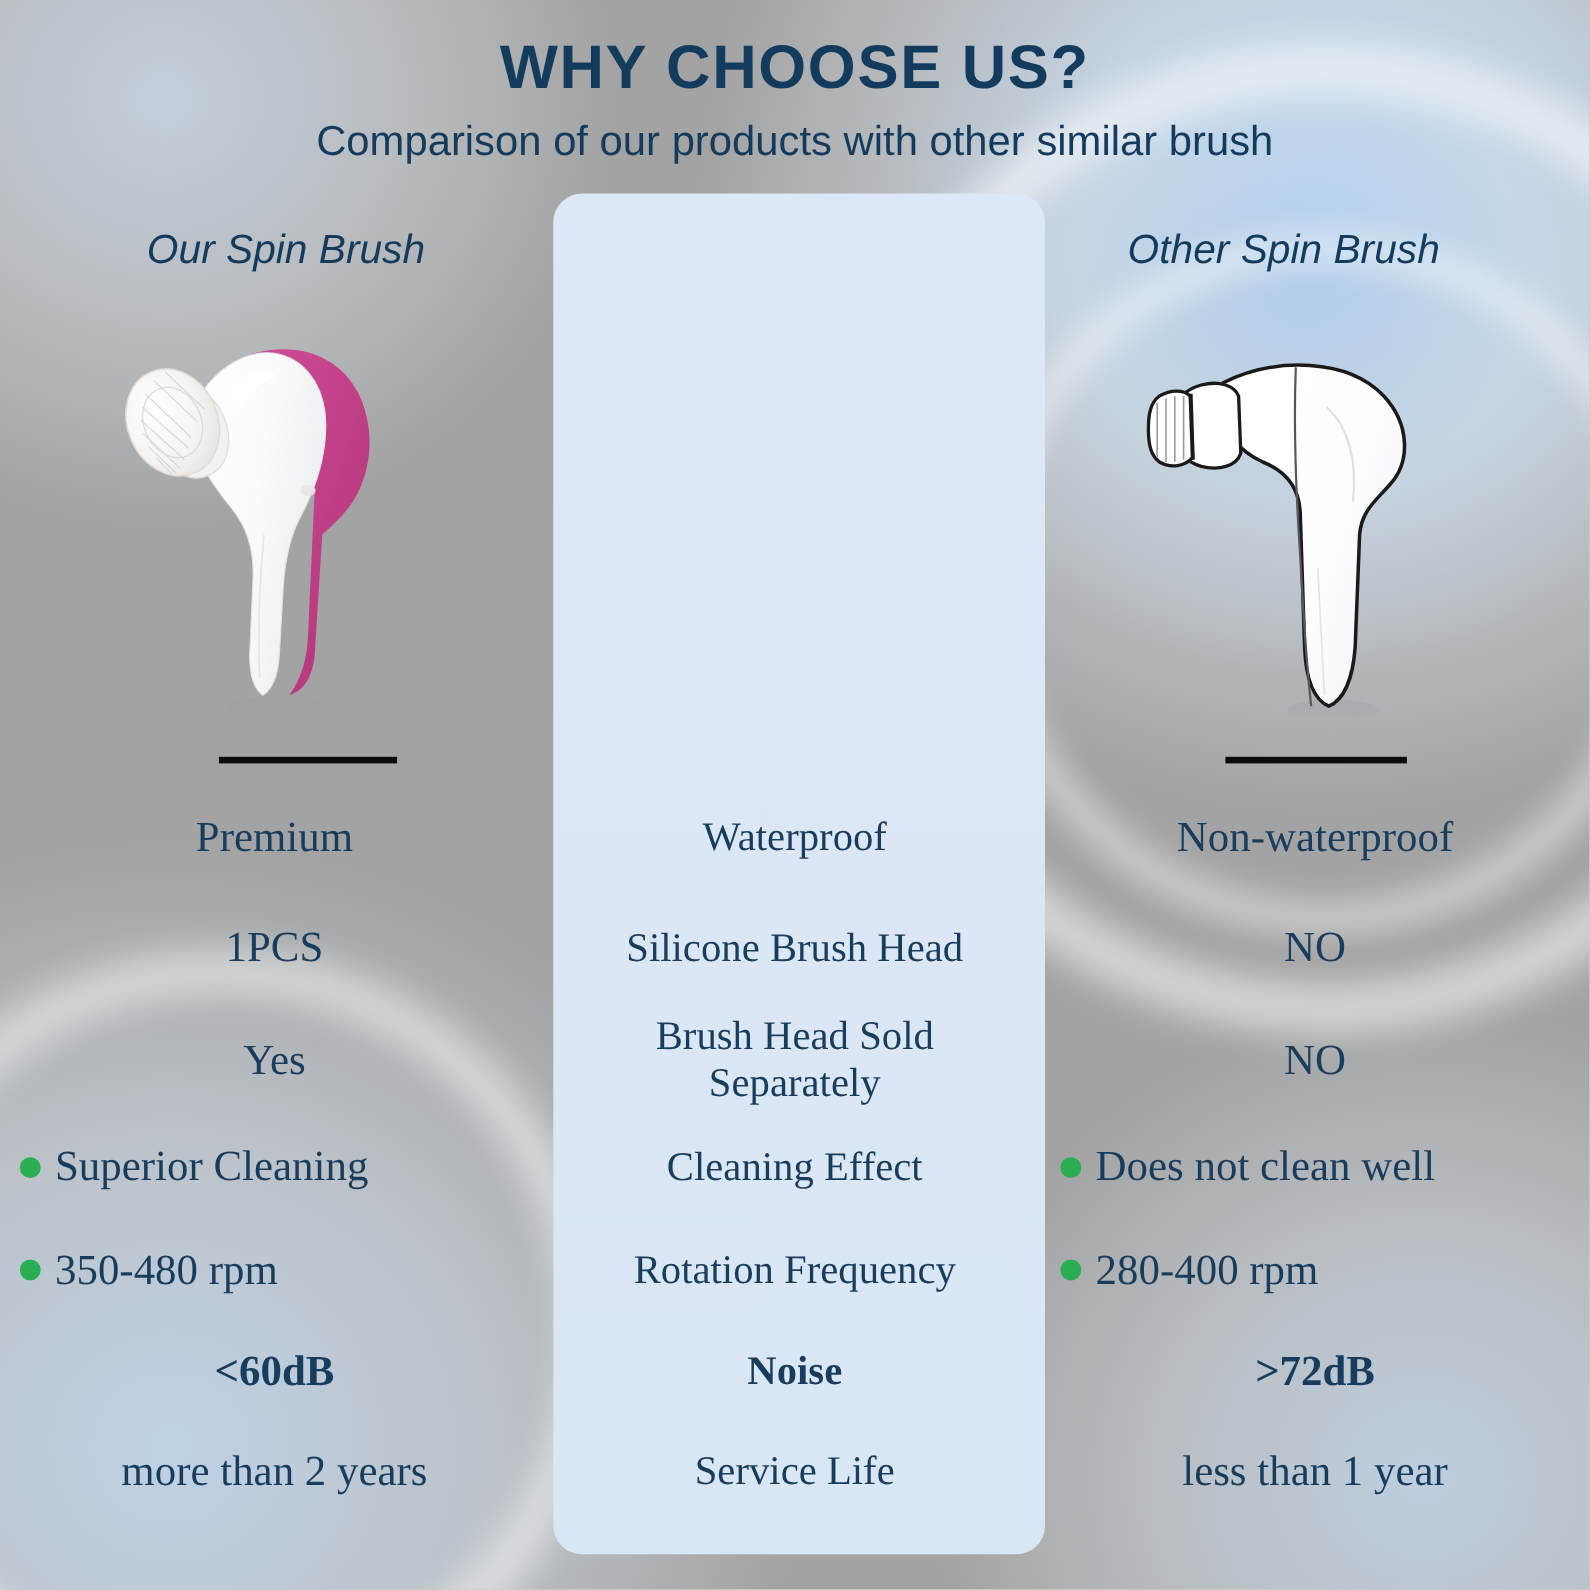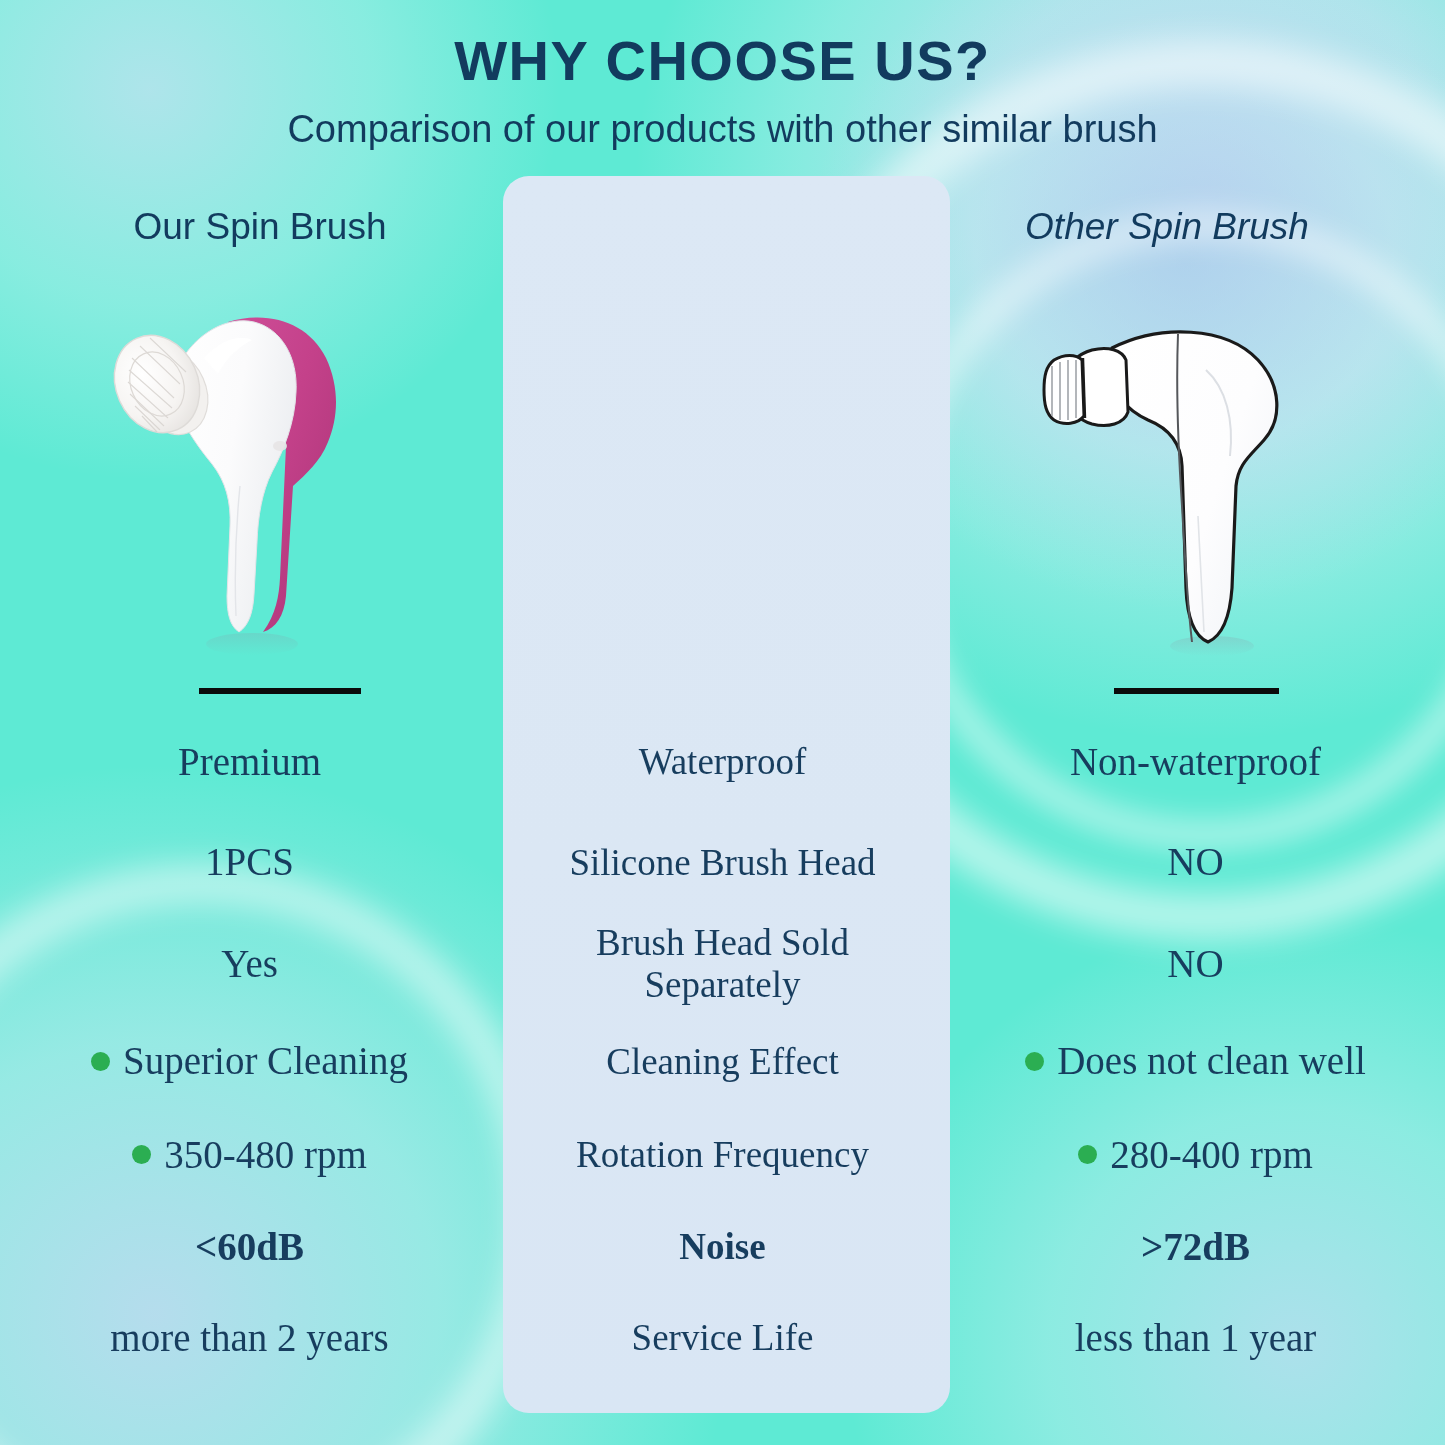--- a/index.html
+++ b/index.html
@@ -6,21 +6,21 @@
 
   html,body{
     width:1445px; height:1445px;
     overflow:hidden;
     font-family:"Liberation Serif", serif;
   }
 
   #stage{
     position:relative;
     width:1445px; height:1445px;
-    background:#5eead4;
+    background:#a3a3a3;
     overflow:hidden;
   }
 
   
   .bg-wash{ position:absolute; pointer-events:none; }
 
   #wash-tr{
     right:-340px; top:-360px;
     width:1150px; height:1100px;
     background:radial-gradient(closest-side, rgba(188,214,240,.95) 0%, rgba(205,225,244,.70) 42%, rgba(228,239,250,.30) 72%, rgba(255,255,255,0) 100%);
@@ -104,21 +104,21 @@
   
   .col-head{
     position:absolute;
     font-family:"Liberation Sans", sans-serif;
     font-size:37px;
     color:#123B5E;
     text-align:center;
     z-index:6;
     top:206px;
   }
-  #head-left  { left:60px;  width:400px; }
+  #head-left  { left:60px;  width:400px;font-style:italic; }
   #head-right { left:967px; width:400px;font-style:italic; }
 
   
   .product-art{ position:absolute; z-index:5; }
   #art-left  { left:100px;  top:296px; width:330px; height:370px; }
   #art-right { left:1030px; top:316px; width:320px; height:350px; }
 
   
   .divider{
     position:absolute;
@@ -167,21 +167,21 @@
     display:inline-block;
     width:19px; height:19px;
     border-radius:50%;
     background:#2BAE52;
     margin-right:13px;
     flex:0 0 auto;
   }
   .with-bullet{
     display:flex;
     align-items:center;
-    justify-content:center;
+    justify-content:flex-start;
   }
 </style>
 </head>
 <body>
 
 <div id="stage">
 
   <div class="bg-wash" id="wash-tl"></div>
   <div class="bg-wash" id="wash-tr"></div>
   <div class="bg-wash" id="wash-tr2"></div>

